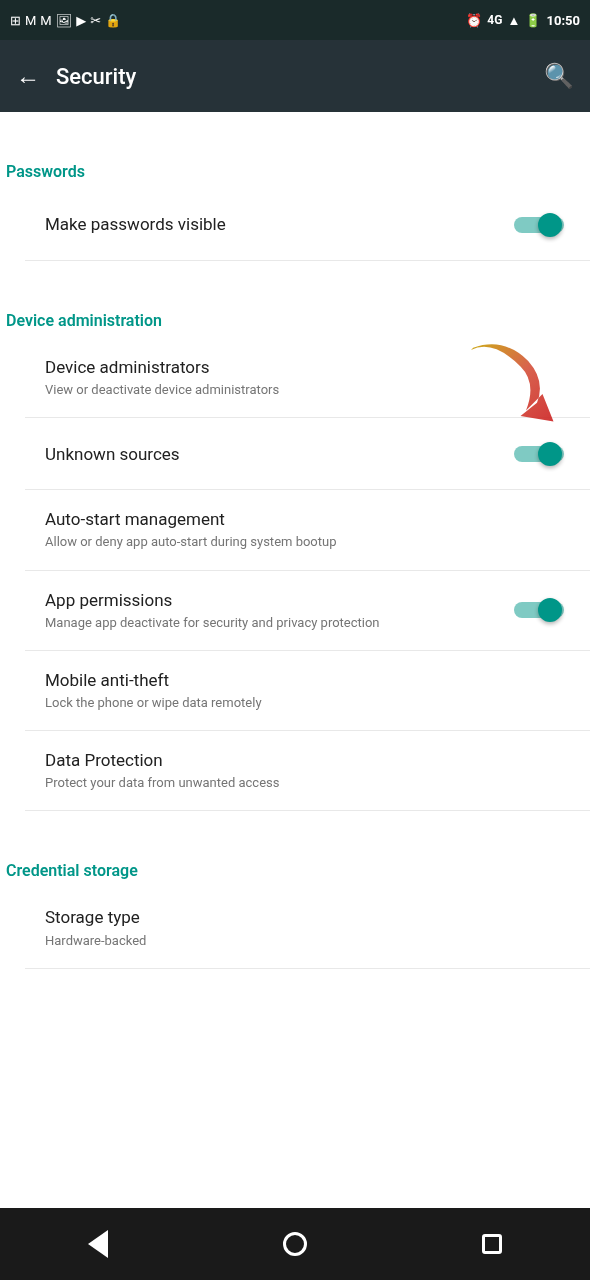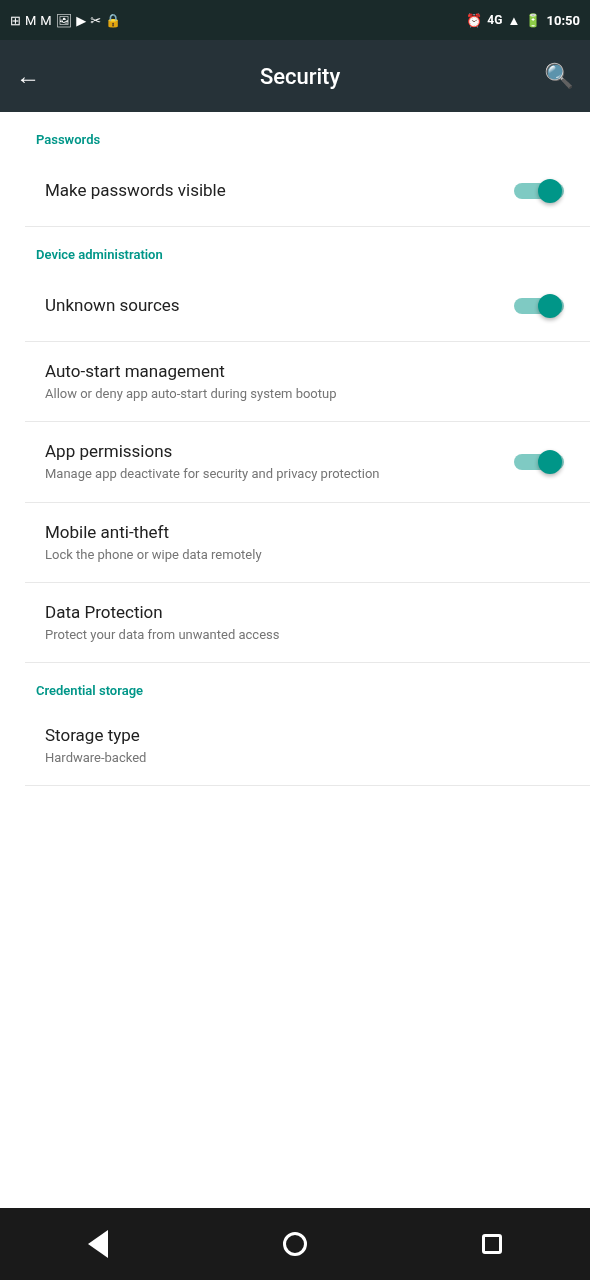--- a/index.html
+++ b/index.html
@@ -51,41 +51,41 @@
       font-size: 24px;
       margin-right: 16px;
       cursor: pointer;
       color: white;
     }
     .app-bar-title {
       flex: 1;
       font-size: 22px;
       font-weight: 500;
       color: white;
-      text-align: center;
     }
     .app-bar-search {
       font-size: 24px;
       cursor: pointer;
       color: white;
     }
 
     
     .content {
       flex: 1;
       overflow-y: auto;
       background: #fff;
     }
 
     
     .section-header {
-      padding: 20px 20px 8px 36px;
-      font-size: 13px;
+      padding: 20px 20px 8px 6px;
+      font-size: 16px;
       font-weight: 600;
       color: #009688;
+      margin-top: 30px;
     }
 
     
     .setting-item {
       display: flex;
       align-items: center;
       padding: 18px 20px;
       border-bottom: 1px solid #e8e8e8;
       min-height: 72px;
       margin-left: 25px;
@@ -227,20 +227,38 @@
       <div class="toggle">
         <div class="toggle-track on"></div>
         <div class="toggle-thumb on"></div>
       </div>
     </div>
   </div>
 
   <div>
     <div class="section-header">Device administration</div>
 
+    <div class="setting-item clickable" style="position:relative; overflow:visible;">
+      <div class="setting-item-text">
+        <div class="setting-item-title">Device administrators</div>
+        <div class="setting-item-subtitle">View or deactivate device administrators</div>
+      </div>
+
+      <svg class="red-arrow" viewBox="0 0 100 100" xmlns="http://www.w3.org/2000/svg" style="position:absolute; right:20px; top:-10px; width:110px; height:110px; z-index:10; overflow:visible;">
+        <defs>
+          <linearGradient id="arrowGrad" x1="0%" y1="0%" x2="100%" y2="100%">
+            <stop offset="0%" style="stop-color:#c8a000;stop-opacity:1"></stop>
+            <stop offset="50%" style="stop-color:#d4503a;stop-opacity:1"></stop>
+            <stop offset="100%" style="stop-color:#cc2222;stop-opacity:1"></stop>
+          </linearGradient>
+        </defs>
+
+        <path d="M 10 20 Q 30 10 55 35 Q 70 50 60 75 L 75 60 L 85 85 L 55 80 L 70 68 Q 78 48 62 30 Q 40 8 12 18 Z" fill="url(#arrowGrad)" opacity="0.9"></path>
+      </svg>
+    </div>
 
     <div class="setting-item">
       <div class="setting-item-text">
         <div class="setting-item-title">Unknown sources</div>
       </div>
       <div class="toggle">
         <div class="toggle-track on"></div>
         <div class="toggle-thumb on"></div>
       </div>
     </div>

